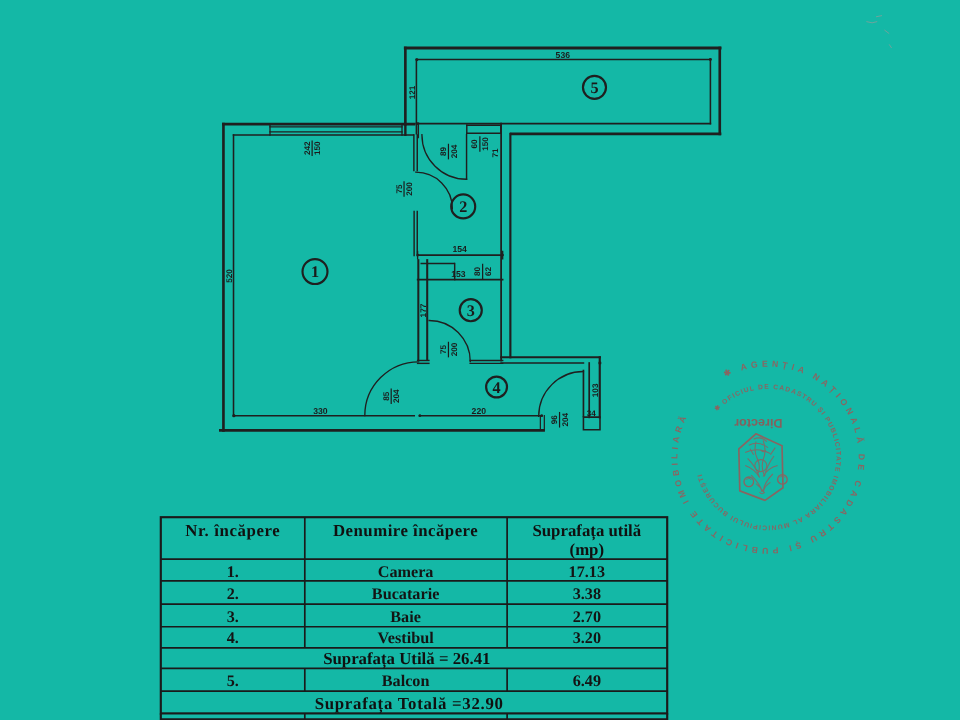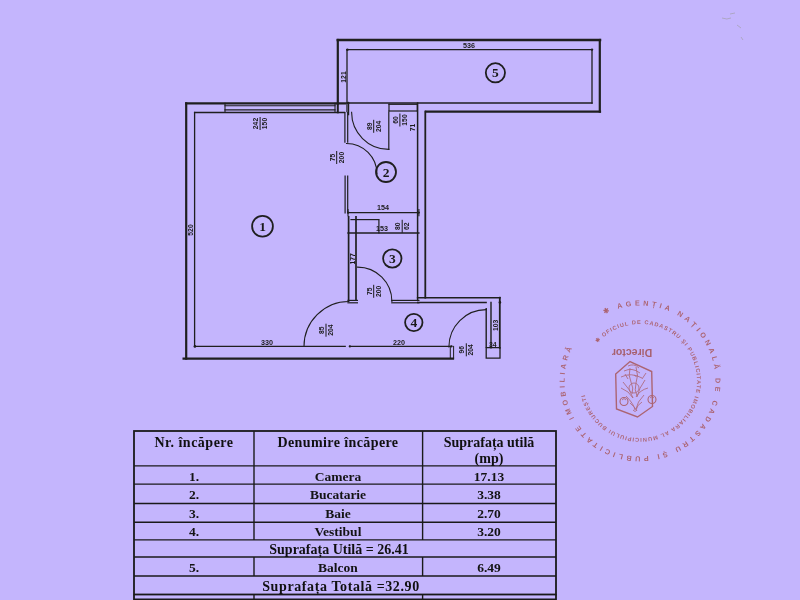--- a/index.html
+++ b/index.html
@@ -1,16 +1,16 @@
 <!DOCTYPE html>
 <html><head>
 <meta charset="utf-8">
 <style>
 html,body{margin:0;padding:0;background:#ffffff;}
-#page{position:relative;width:800px;height:600px;background:#c4b5fd;overflow:hidden;}
+#page{position:relative;width:800px;height:600px;background:#14b8a6;overflow:hidden;}
 svg{position:absolute;top:0;left:0;}
 .dim{font-family:"Liberation Sans",sans-serif;font-size:6.8px;font-weight:bold;fill:#1b1b1b;}
 .dimb{font-family:"Liberation Sans",sans-serif;font-size:7.2px;font-weight:bold;fill:#1b1b1b;}
 .cnum{font-family:"Liberation Serif",serif;font-size:13.5px;font-weight:bold;fill:#1a1a1a;}
 .tbl{font-family:"Liberation Serif",serif;font-size:13.5px;font-weight:bold;fill:#141414;}
 .tblb{font-family:"Liberation Serif",serif;font-size:14px;font-weight:bold;fill:#101010;}
 .stxt{font-family:"Liberation Sans",sans-serif;font-weight:bold;}
 </style>
 </head>
 <body>

